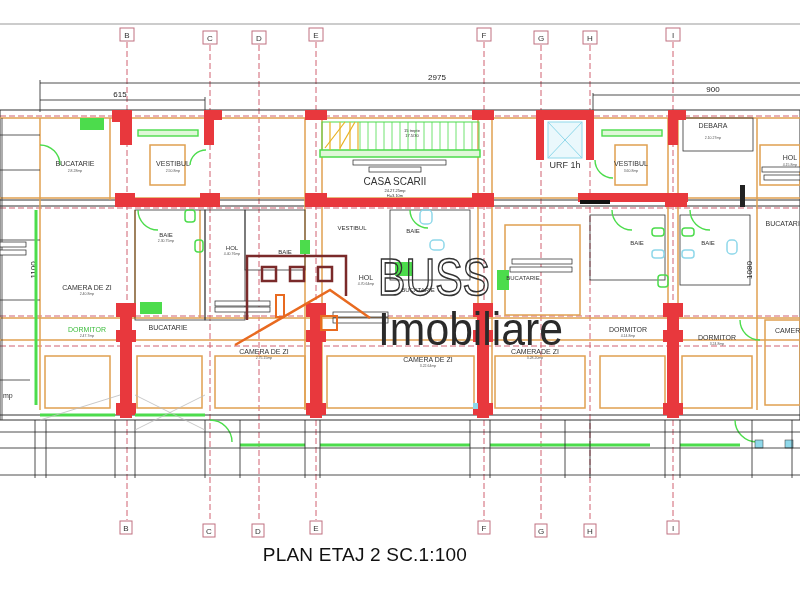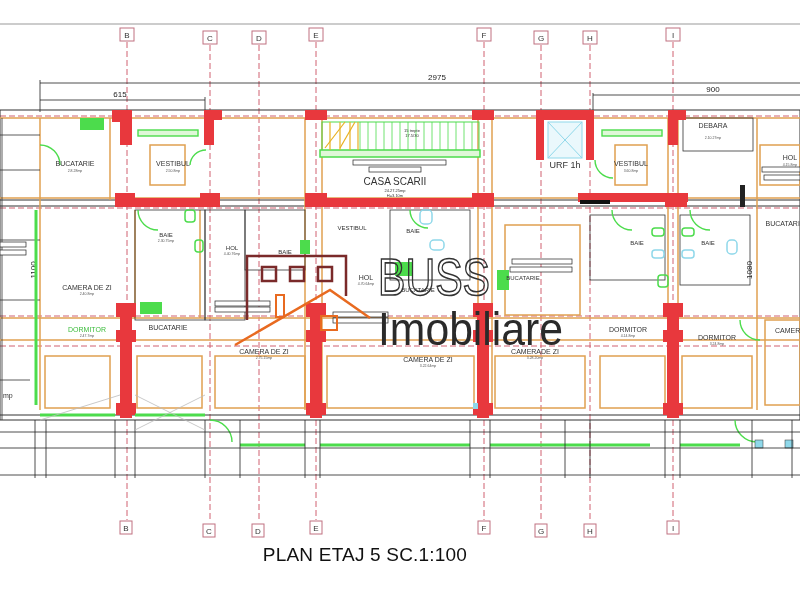--- a/index.html
+++ b/index.html
@@ -358,13 +358,13 @@
     <rect x="290" y="267" width="14" height="14" fill="none" stroke="#7a2a2a" stroke-width="2.5"></rect>
     <rect x="318" y="267" width="14" height="14" fill="none" stroke="#7a2a2a" stroke-width="2.5"></rect>
     <path d="M235 345 L330 290 L370 318" fill="none" stroke="#e86a20" stroke-width="2.5"></path>
     <rect x="276" y="295" width="8" height="22" fill="none" stroke="#e86a20" stroke-width="2"></rect>
     <rect x="321" y="316" width="16" height="14" fill="none" stroke="#e86a20" stroke-width="2"></rect>
     <text x="378" y="295" font-family="Liberation Sans, sans-serif" font-size="52" font-weight="normal" fill="none" stroke="#333" stroke-width="1.6" textLength="112" lengthAdjust="spacingAndGlyphs">BUSS</text>
     <text x="378" y="345" font-family="Liberation Sans, sans-serif" font-size="46" fill="#2a2a2a" textLength="185" lengthAdjust="spacingAndGlyphs">Imobiliare</text>
   </g>
 </svg>
 
-<div class="title"><span>PLAN ETAJ  5 SC.1:100</span></div>
+<div class="title"><span>PLAN ETAJ  2 SC.1:100</span></div>
 
 </body></html>

